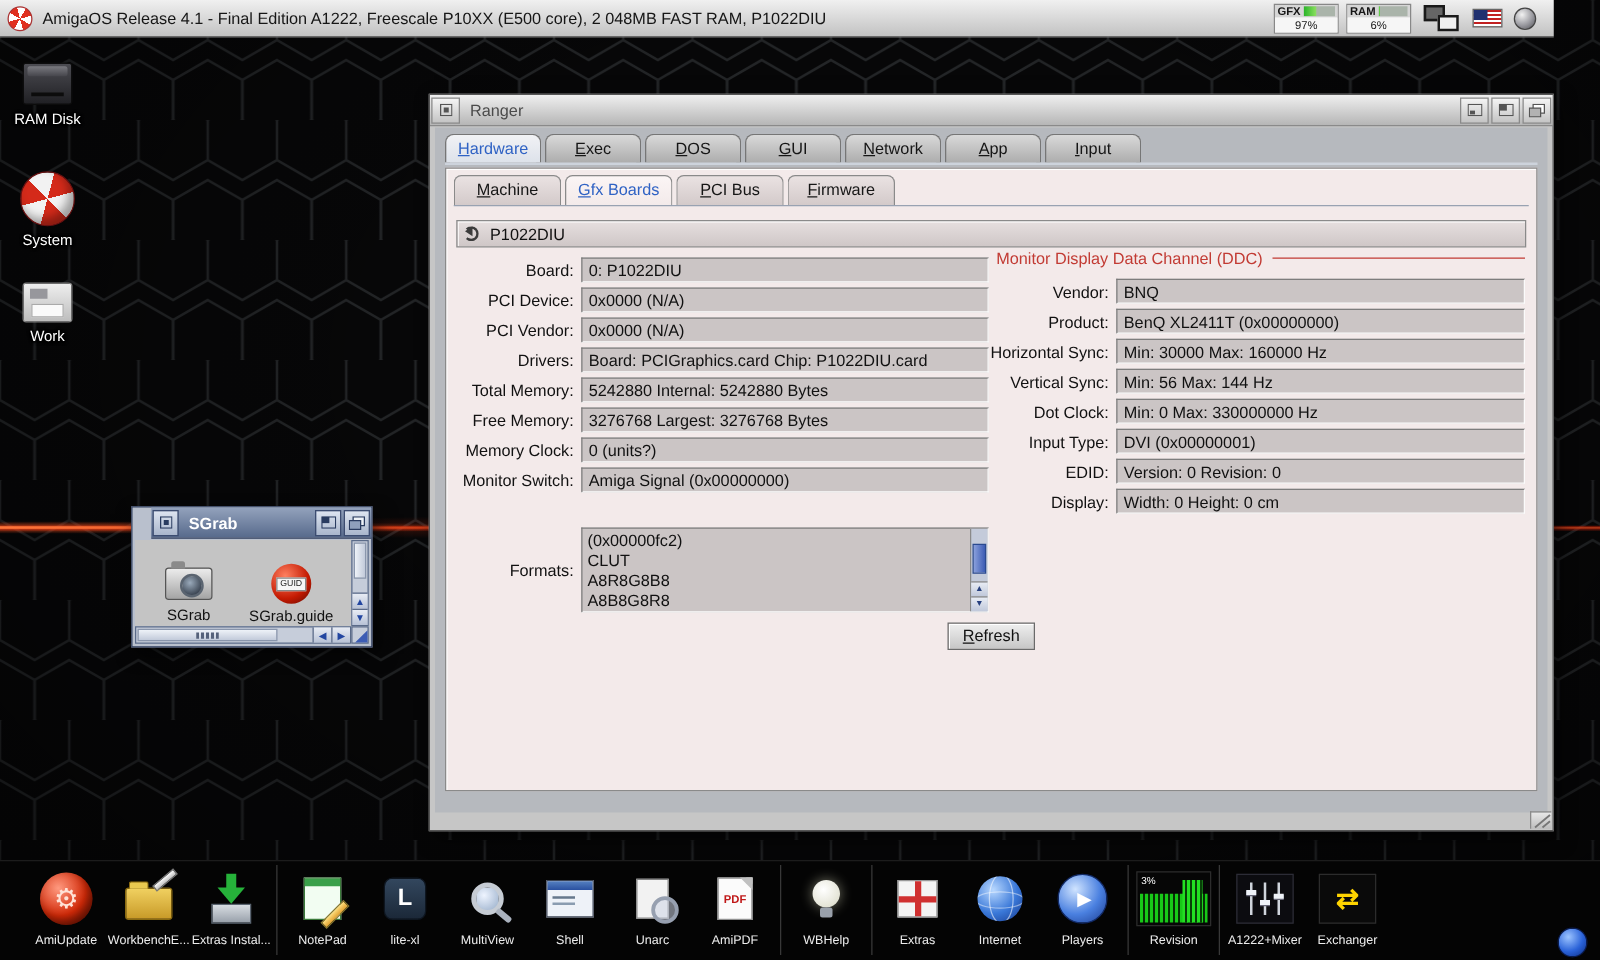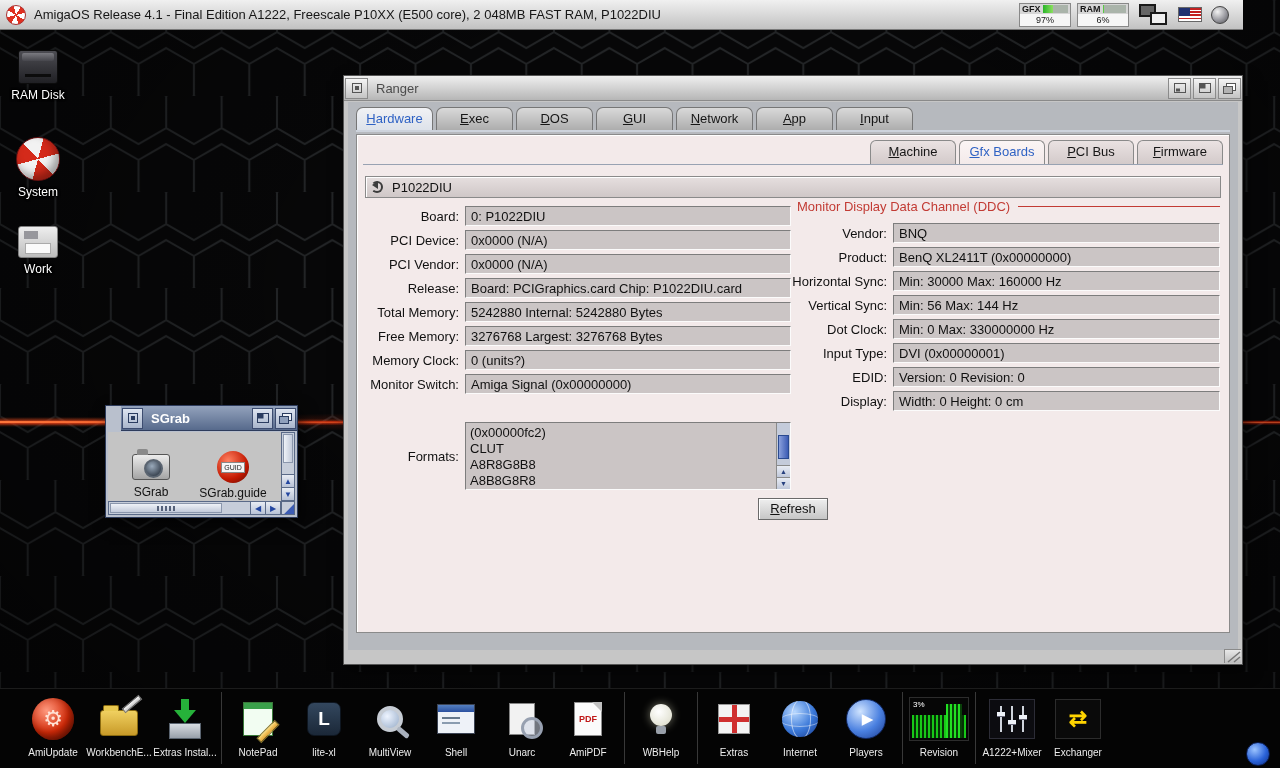--- a/index.html
+++ b/index.html
@@ -68,21 +68,21 @@
   .ranger { left:343px; top:75px; width:900px; height:590px; z-index:5; }
   .win-body { position:absolute; left:4px; right:4px; top:26px; bottom:14px; background:#b6b9be; }
   .tabrow { position:absolute; left:8px; right:8px; top:4px; height:26px; display:flex; gap:3px;
     border-bottom:2px solid #cdd3dc;align-items:flex-end; }
   .tab { width:77px; text-align:center; font-size:13px; line-height:22px; color:#161616; cursor:default;
     background:linear-gradient(#d9d9d9,#adadad); border:1px solid #767676; border-bottom:none; border-radius:7px 7px 0 0; }
   .tab.active { background:linear-gradient(#f1f2f5,#dde2ea); color:#2f62c4; }
   .panel { position:absolute; left:8px; right:8px; top:32px; bottom:17px; background:#f3eaea;
     border:1px solid #8a8a8a; box-shadow:inset 1px 1px 0 #fff; }
   .subtabrow { position:absolute; left:6px; right:6px; top:5px; height:25px; display:flex; gap:3px;
-    border-bottom:1px solid #98a2b2;justify-content:flex-end; }
+    border-bottom:1px solid #98a2b2; }
   .subtab { min-width:86px; padding:0 8px; text-align:center; font-size:13px; line-height:22px; color:#161616;
     background:linear-gradient(#eae2e2,#d3caca); border:1px solid #8a8a8a; border-bottom:none; border-radius:6px 6px 0 0; }
   .subtab.active { background:linear-gradient(#fbf5f5,#f3eaea); color:#2f62c4; }
   .cycle-bar { position:absolute; left:8px; right:8px; top:41px; height:22px; display:flex; align-items:center;
     background:linear-gradient(#e6dfdf,#cfc7c7); border:1px solid #8a8a8a; box-shadow:inset 1px 1px 0 #fff;
     font-size:13px; color:#111; }
   .cycle-glyph { width:12px; height:12px; border:2px solid #3c3c3c; border-radius:50%; border-left-color:transparent;
     margin:0 9px 0 5px; position:relative; }
   .cycle-glyph::after { content:""; position:absolute; left:-5px; top:-2px; border:4px solid transparent; border-right:6px solid #3c3c3c; }
   .fields-left { position:absolute; left:8px; top:71px; width:426px; }
@@ -345,21 +345,21 @@
         </div>
         <div class="frow">
           <span class="flabel">PCI Device:</span>
           <span class="fvalue">0x0000 (N/A)</span>
         </div>
         <div class="frow">
           <span class="flabel">PCI Vendor:</span>
           <span class="fvalue">0x0000 (N/A)</span>
         </div>
         <div class="frow">
-          <span class="flabel">Release:</span>
+          <span class="flabel">Drivers:</span>
           <span class="fvalue">Board: PCIGraphics.card Chip: P1022DIU.card</span>
         </div>
         <div class="frow">
           <span class="flabel">Total Memory:</span>
           <span class="fvalue">5242880 Internal: 5242880 Bytes</span>
         </div>
         <div class="frow">
           <span class="flabel">Free Memory:</span>
           <span class="fvalue">3276768 Largest: 3276768 Bytes</span>
         </div>

